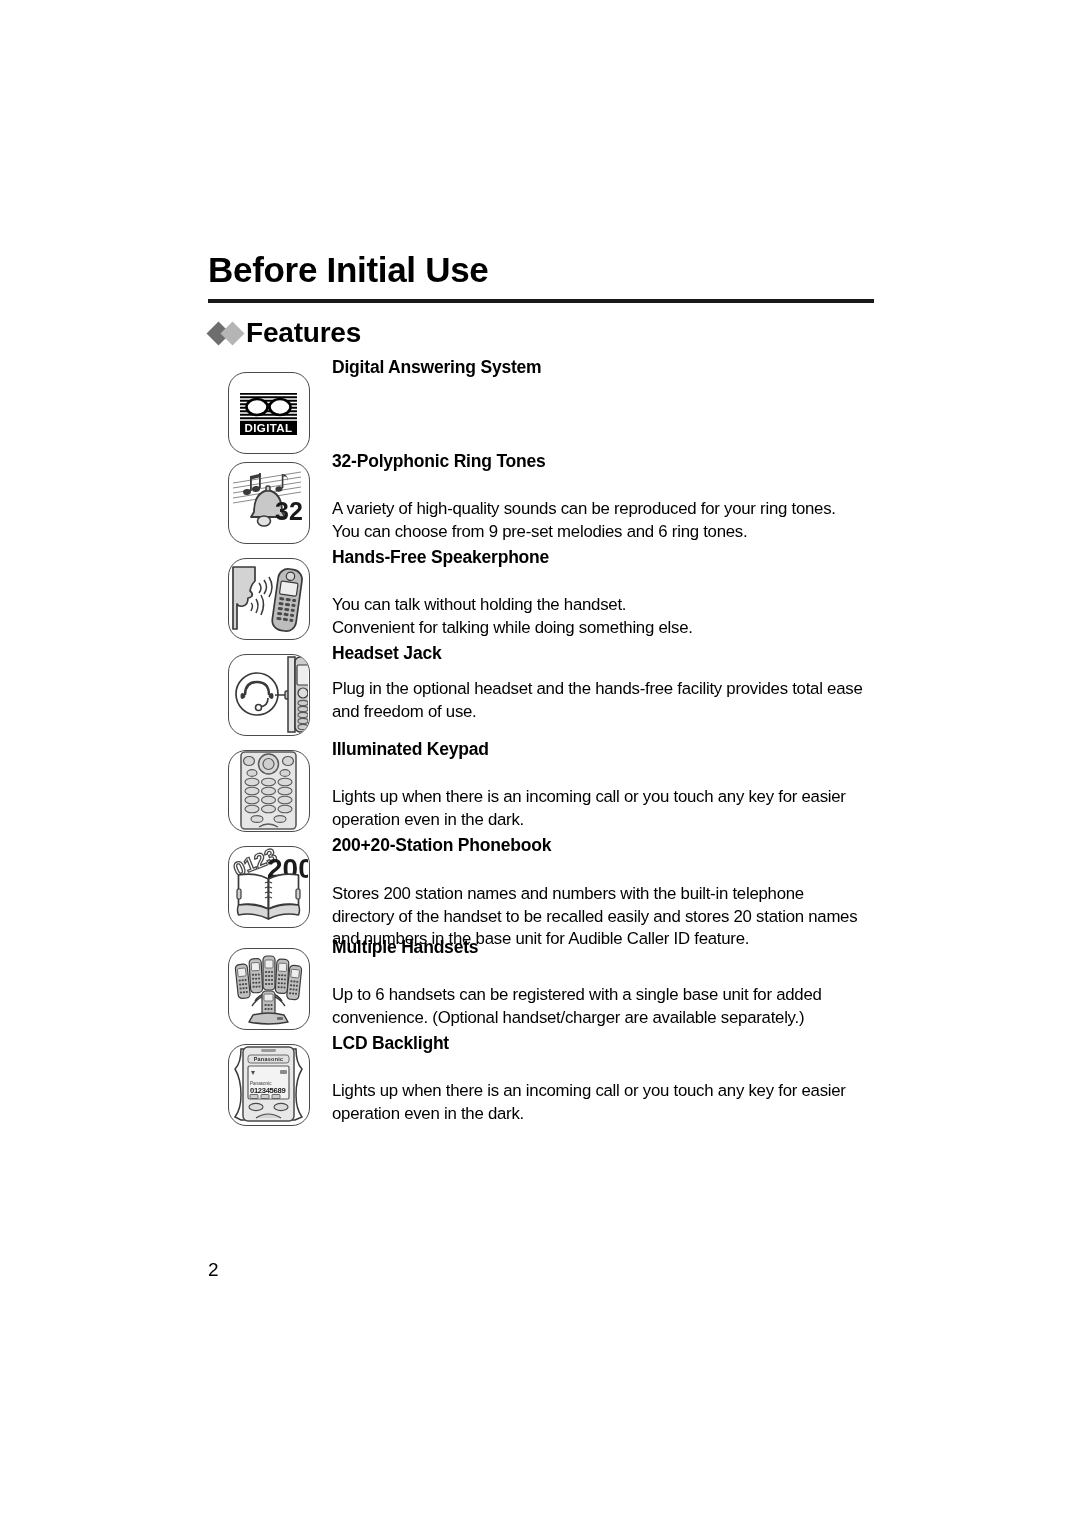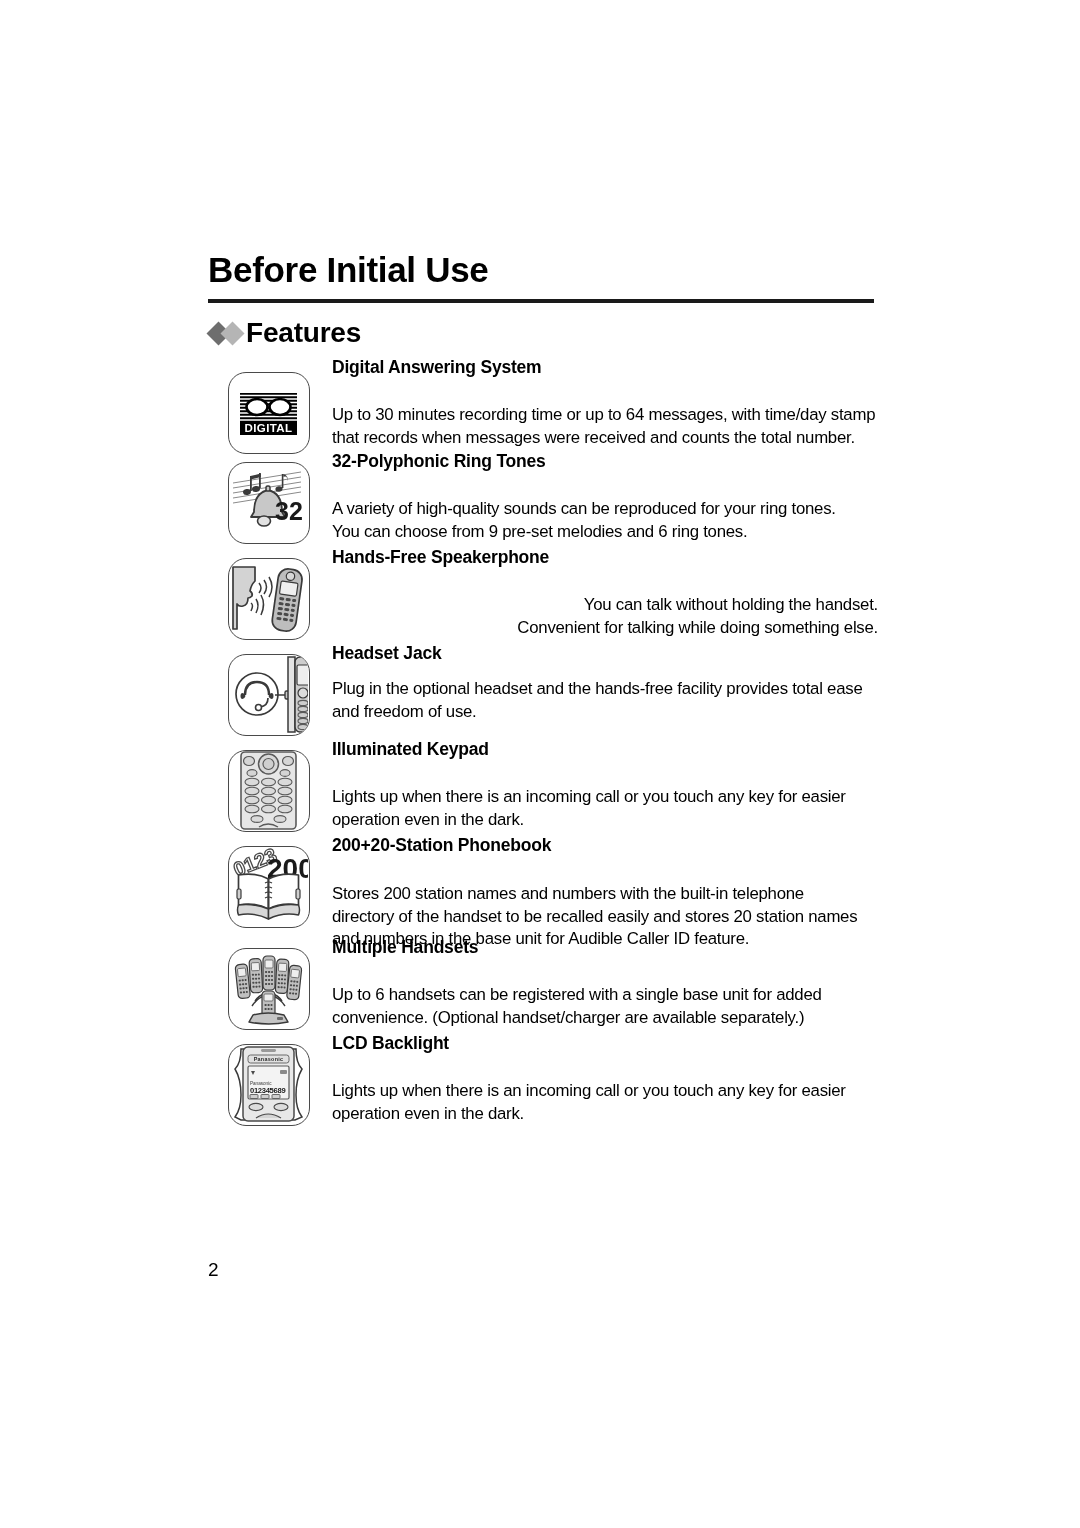--- a/index.html
+++ b/index.html
@@ -124,21 +124,21 @@
   .feature { position: absolute; left: 0; width: 1080px; }
 
   .f0 .icon-box { top: 16px; }
   .f0 h3 { margin-top: 0px; }
   .f0 p  { margin-top: 26px; }
 
   .f1 .icon-box { top: 12px; }
   .f1 p  { margin-top: 26px; }
 
   .f2 .icon-box { top: 12px; }
-  .f2 p  { margin-top: 26px; text-align: right; }
+  .f2 p  { margin-top: 26px; }
 
   .f3 .icon-box { top: 12px; }
   .f3 p  { margin-top: 14px; }
 
   .f4 .icon-box { top: 12px; }
   .f4 p  { margin-top: 26px; }
 
   .f5 .icon-box { top: 12px; }
   .f5 p  { margin-top: 27px; }
 
@@ -188,22 +188,20 @@
             <line x1="11" y1="47" x2="68" y2="47"></line>
           </g>
           <ellipse cx="28" cy="34" rx="10.5" ry="8" fill="#fff" stroke="#000" stroke-width="2.6"></ellipse>
           <ellipse cx="51" cy="34" rx="10.5" ry="8" fill="#fff" stroke="#000" stroke-width="2.6"></ellipse>
           <rect x="11" y="48" width="57" height="14" fill="#000"></rect>
           <text x="39.5" y="58.8" font-family="'Liberation Sans', sans-serif" font-size="11.5" font-weight="bold" fill="#fff" text-anchor="middle" letter-spacing="0.4">DIGITAL</text>
         </svg>
       </div>
       <div class="text-col">
         <h3>Digital Answering System</h3>
-        <p>Up to 30 minutes recording time or up to 64 messages, with time/day stamp
-that records when messages were received and counts the total number.</p>
       </div>
     </div>
 
     <div class="feature f1">
       <div class="icon-box">
         <svg width="79" height="79" viewBox="0 0 79 79">
           <g stroke="#8a8a8a" stroke-width="1" fill="none">
             <line x1="4" y1="20" x2="72" y2="9"></line>
             <line x1="4" y1="25" x2="72" y2="14"></line>
             <line x1="4" y1="30" x2="72" y2="19"></line>

